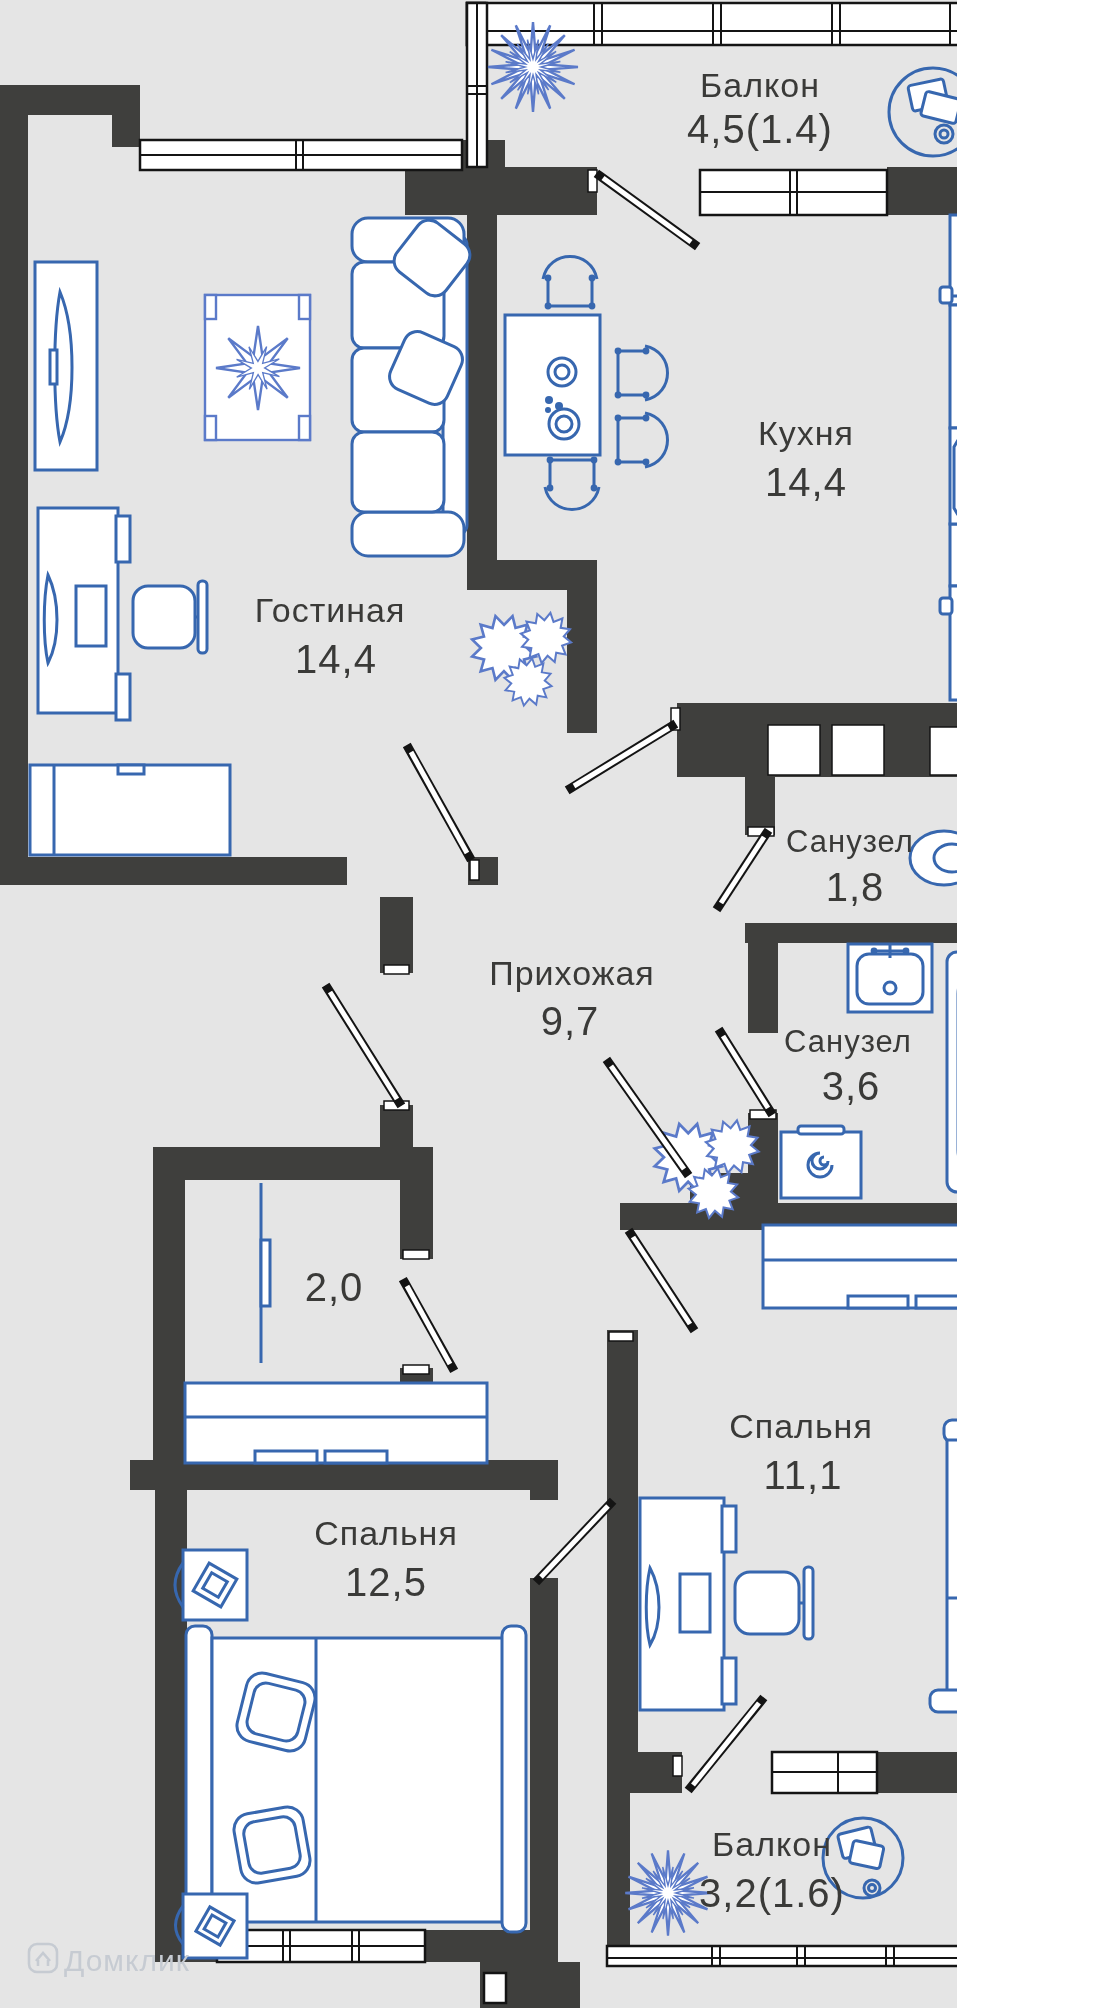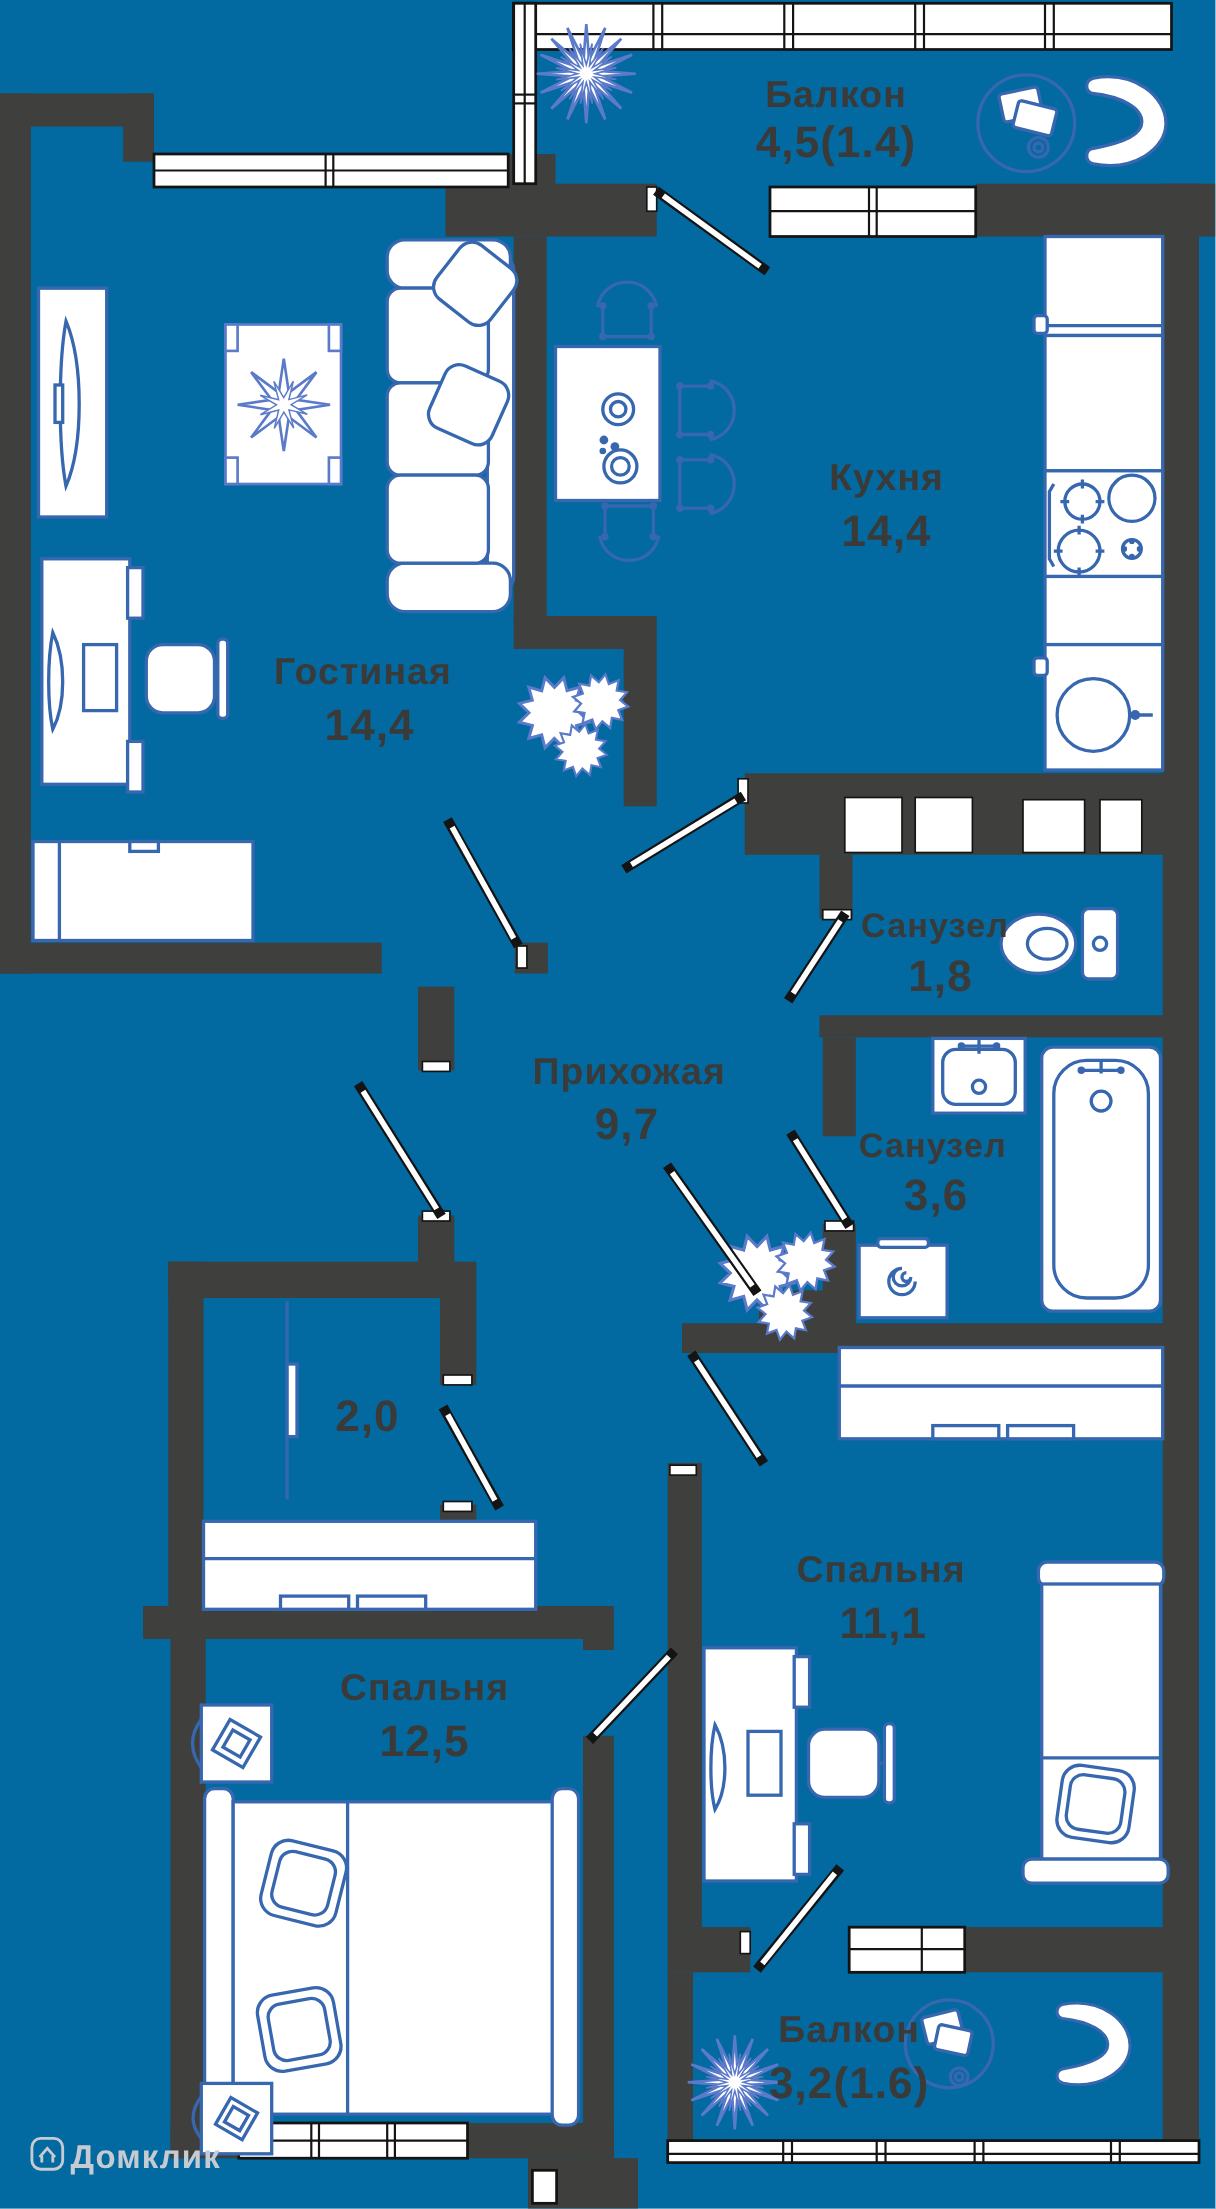--- a/index.html
+++ b/index.html
@@ -1,17 +1,17 @@
 <!DOCTYPE html>
 <html><head>
 <meta charset="utf-8">
 <style>
   html,body{margin:0;padding:0;background:#ffffff;}
-  #plan-wrap{position:relative;width:1105px;height:2008px;background:#0369a1;overflow:hidden;
-             font-family:"Liberation Sans", sans-serif;font-weight:bold;}
+  #plan-wrap{position:relative;width:957px;height:2008px;background:#e5e5e5;overflow:hidden;
+             font-family:"Liberation Sans", sans-serif;}
   svg text{font-family:"Liberation Sans", sans-serif; fill:#3a3a38; letter-spacing:1px;}
   .room-name{font-size:34px;}
   .room-area{font-size:40px;}
   .small-name{font-size:31px;}
   .wm{font-size:30px; fill:#c6cbd2; letter-spacing:1px;}
   .wall{fill:#3f3f3d;stroke:none;}
   .win{fill:#ffffff;stroke:#141414;stroke-width:2.5;}
   .winline{stroke:#141414;stroke-width:2;fill:none;}
   .furn{stroke:#3767af;stroke-width:3;fill:#ffffff;}
   .furnline{stroke:#3767af;stroke-width:3;fill:none;}

